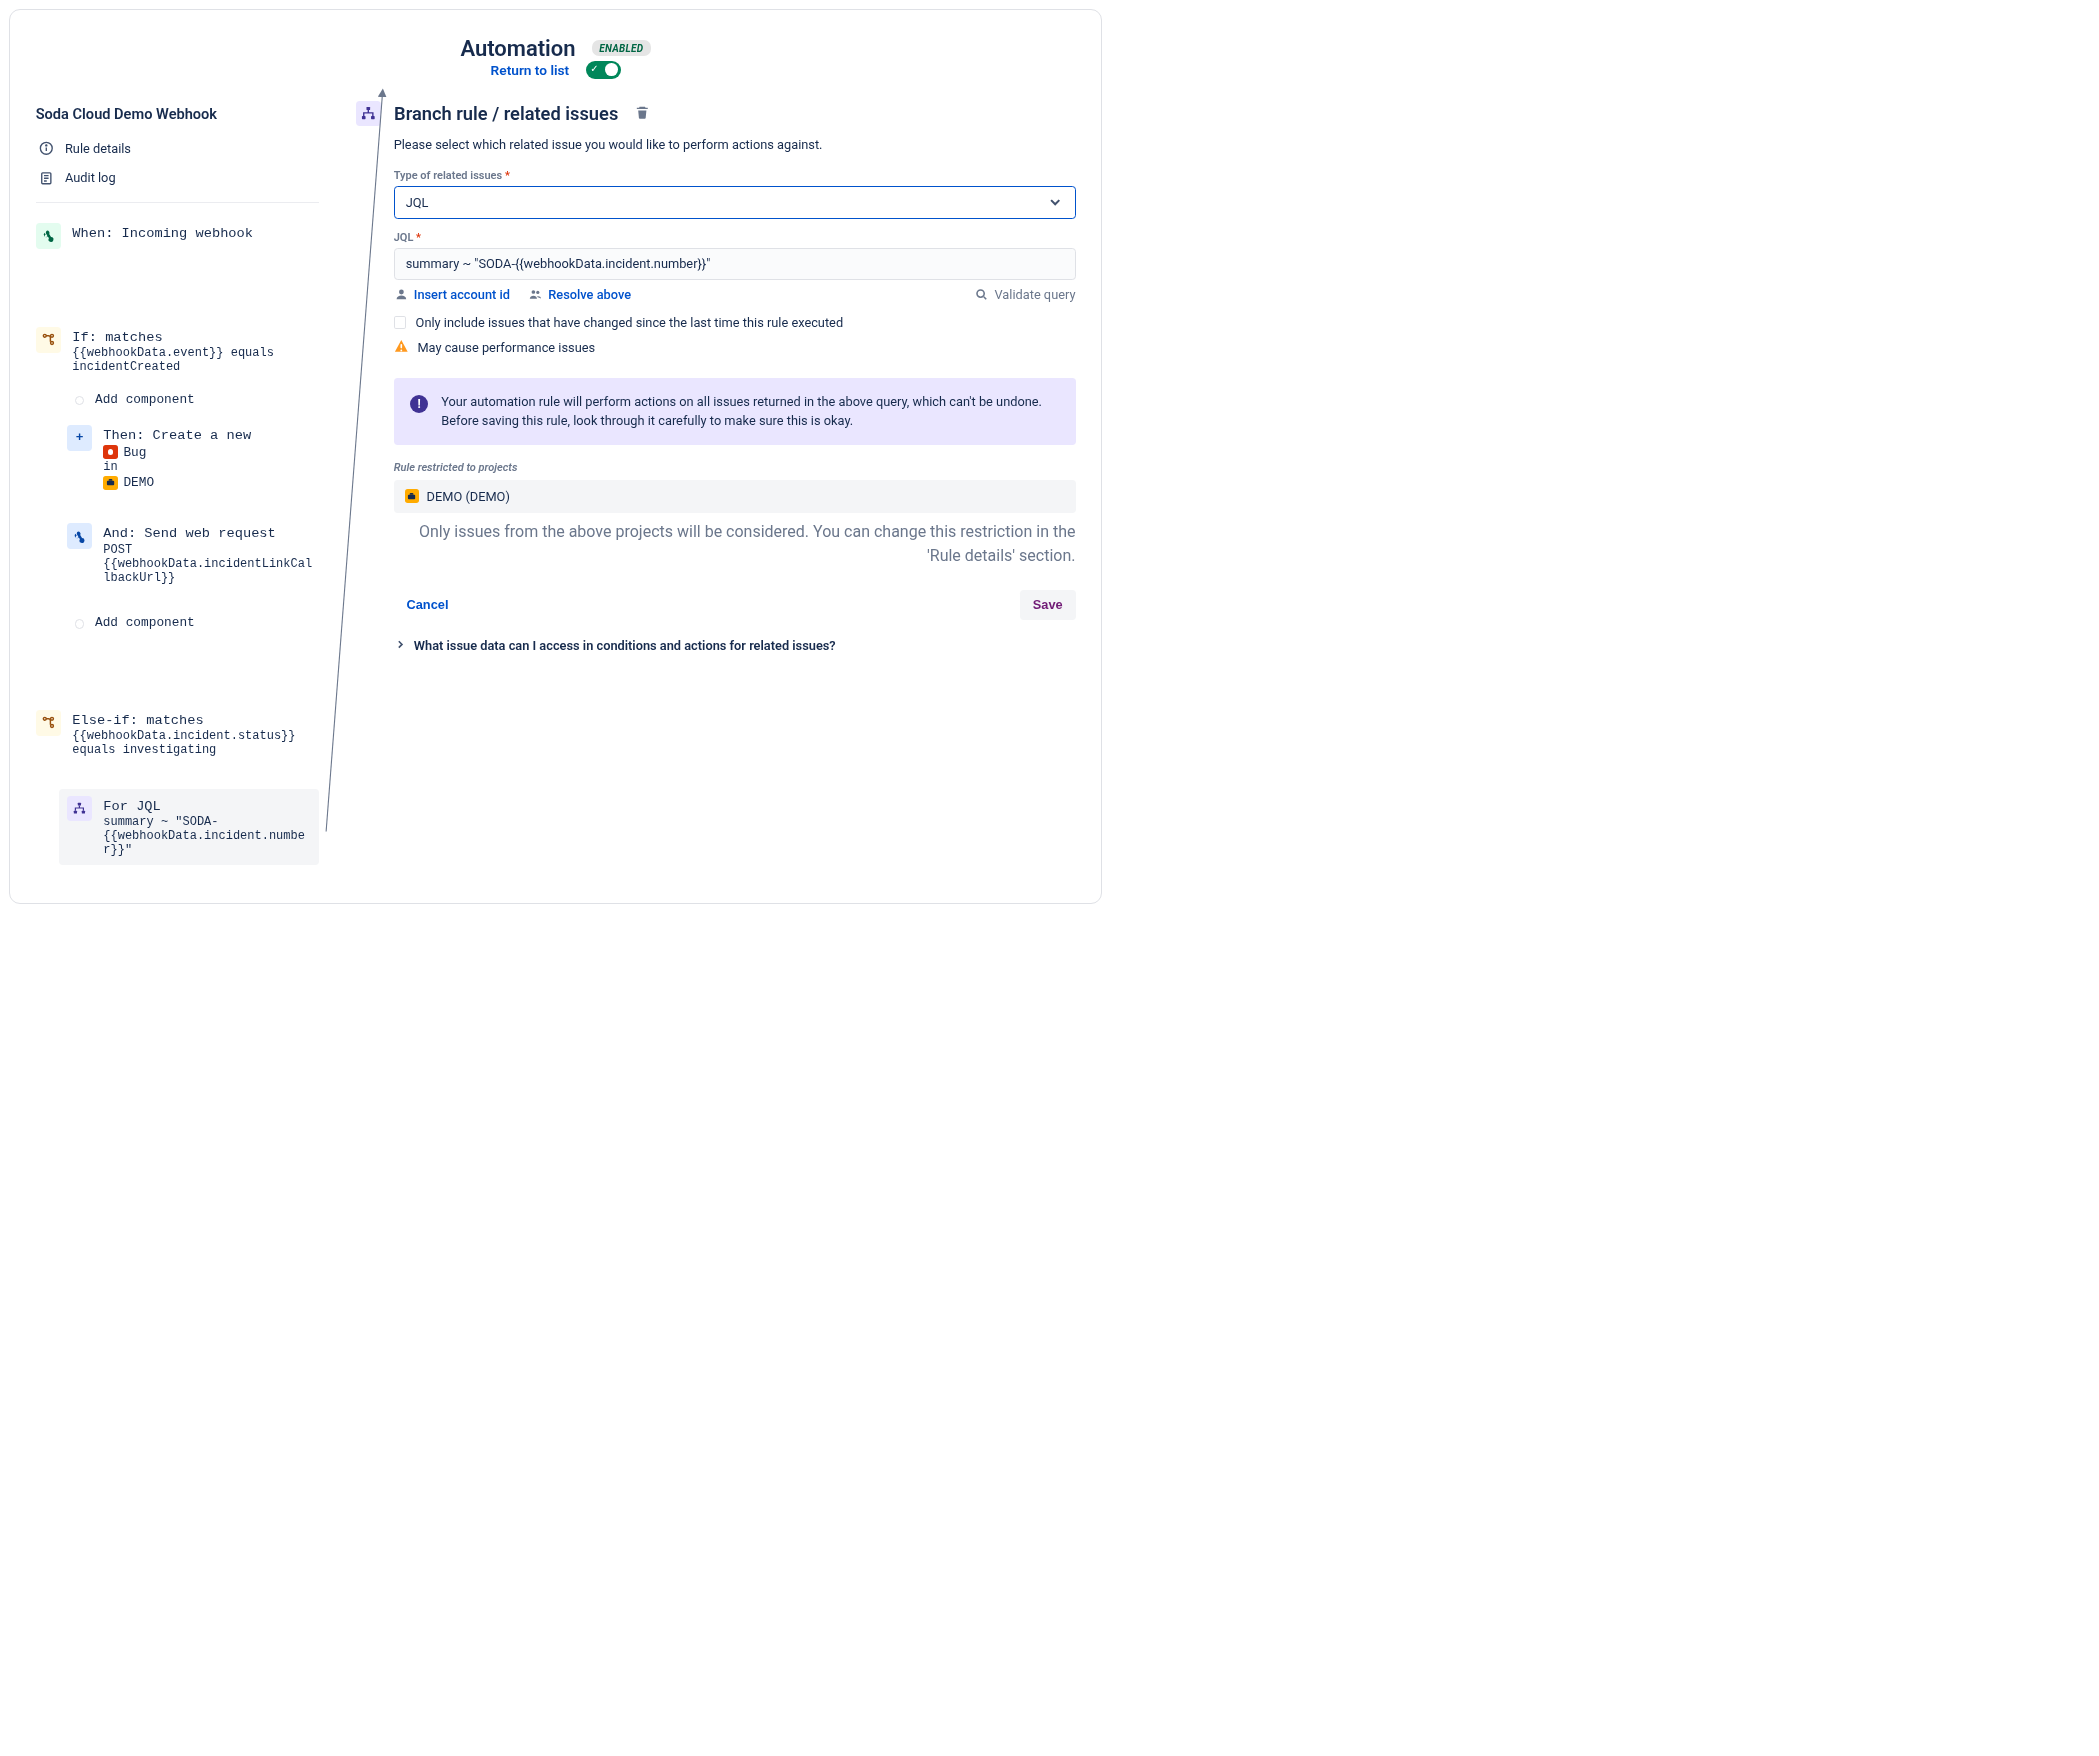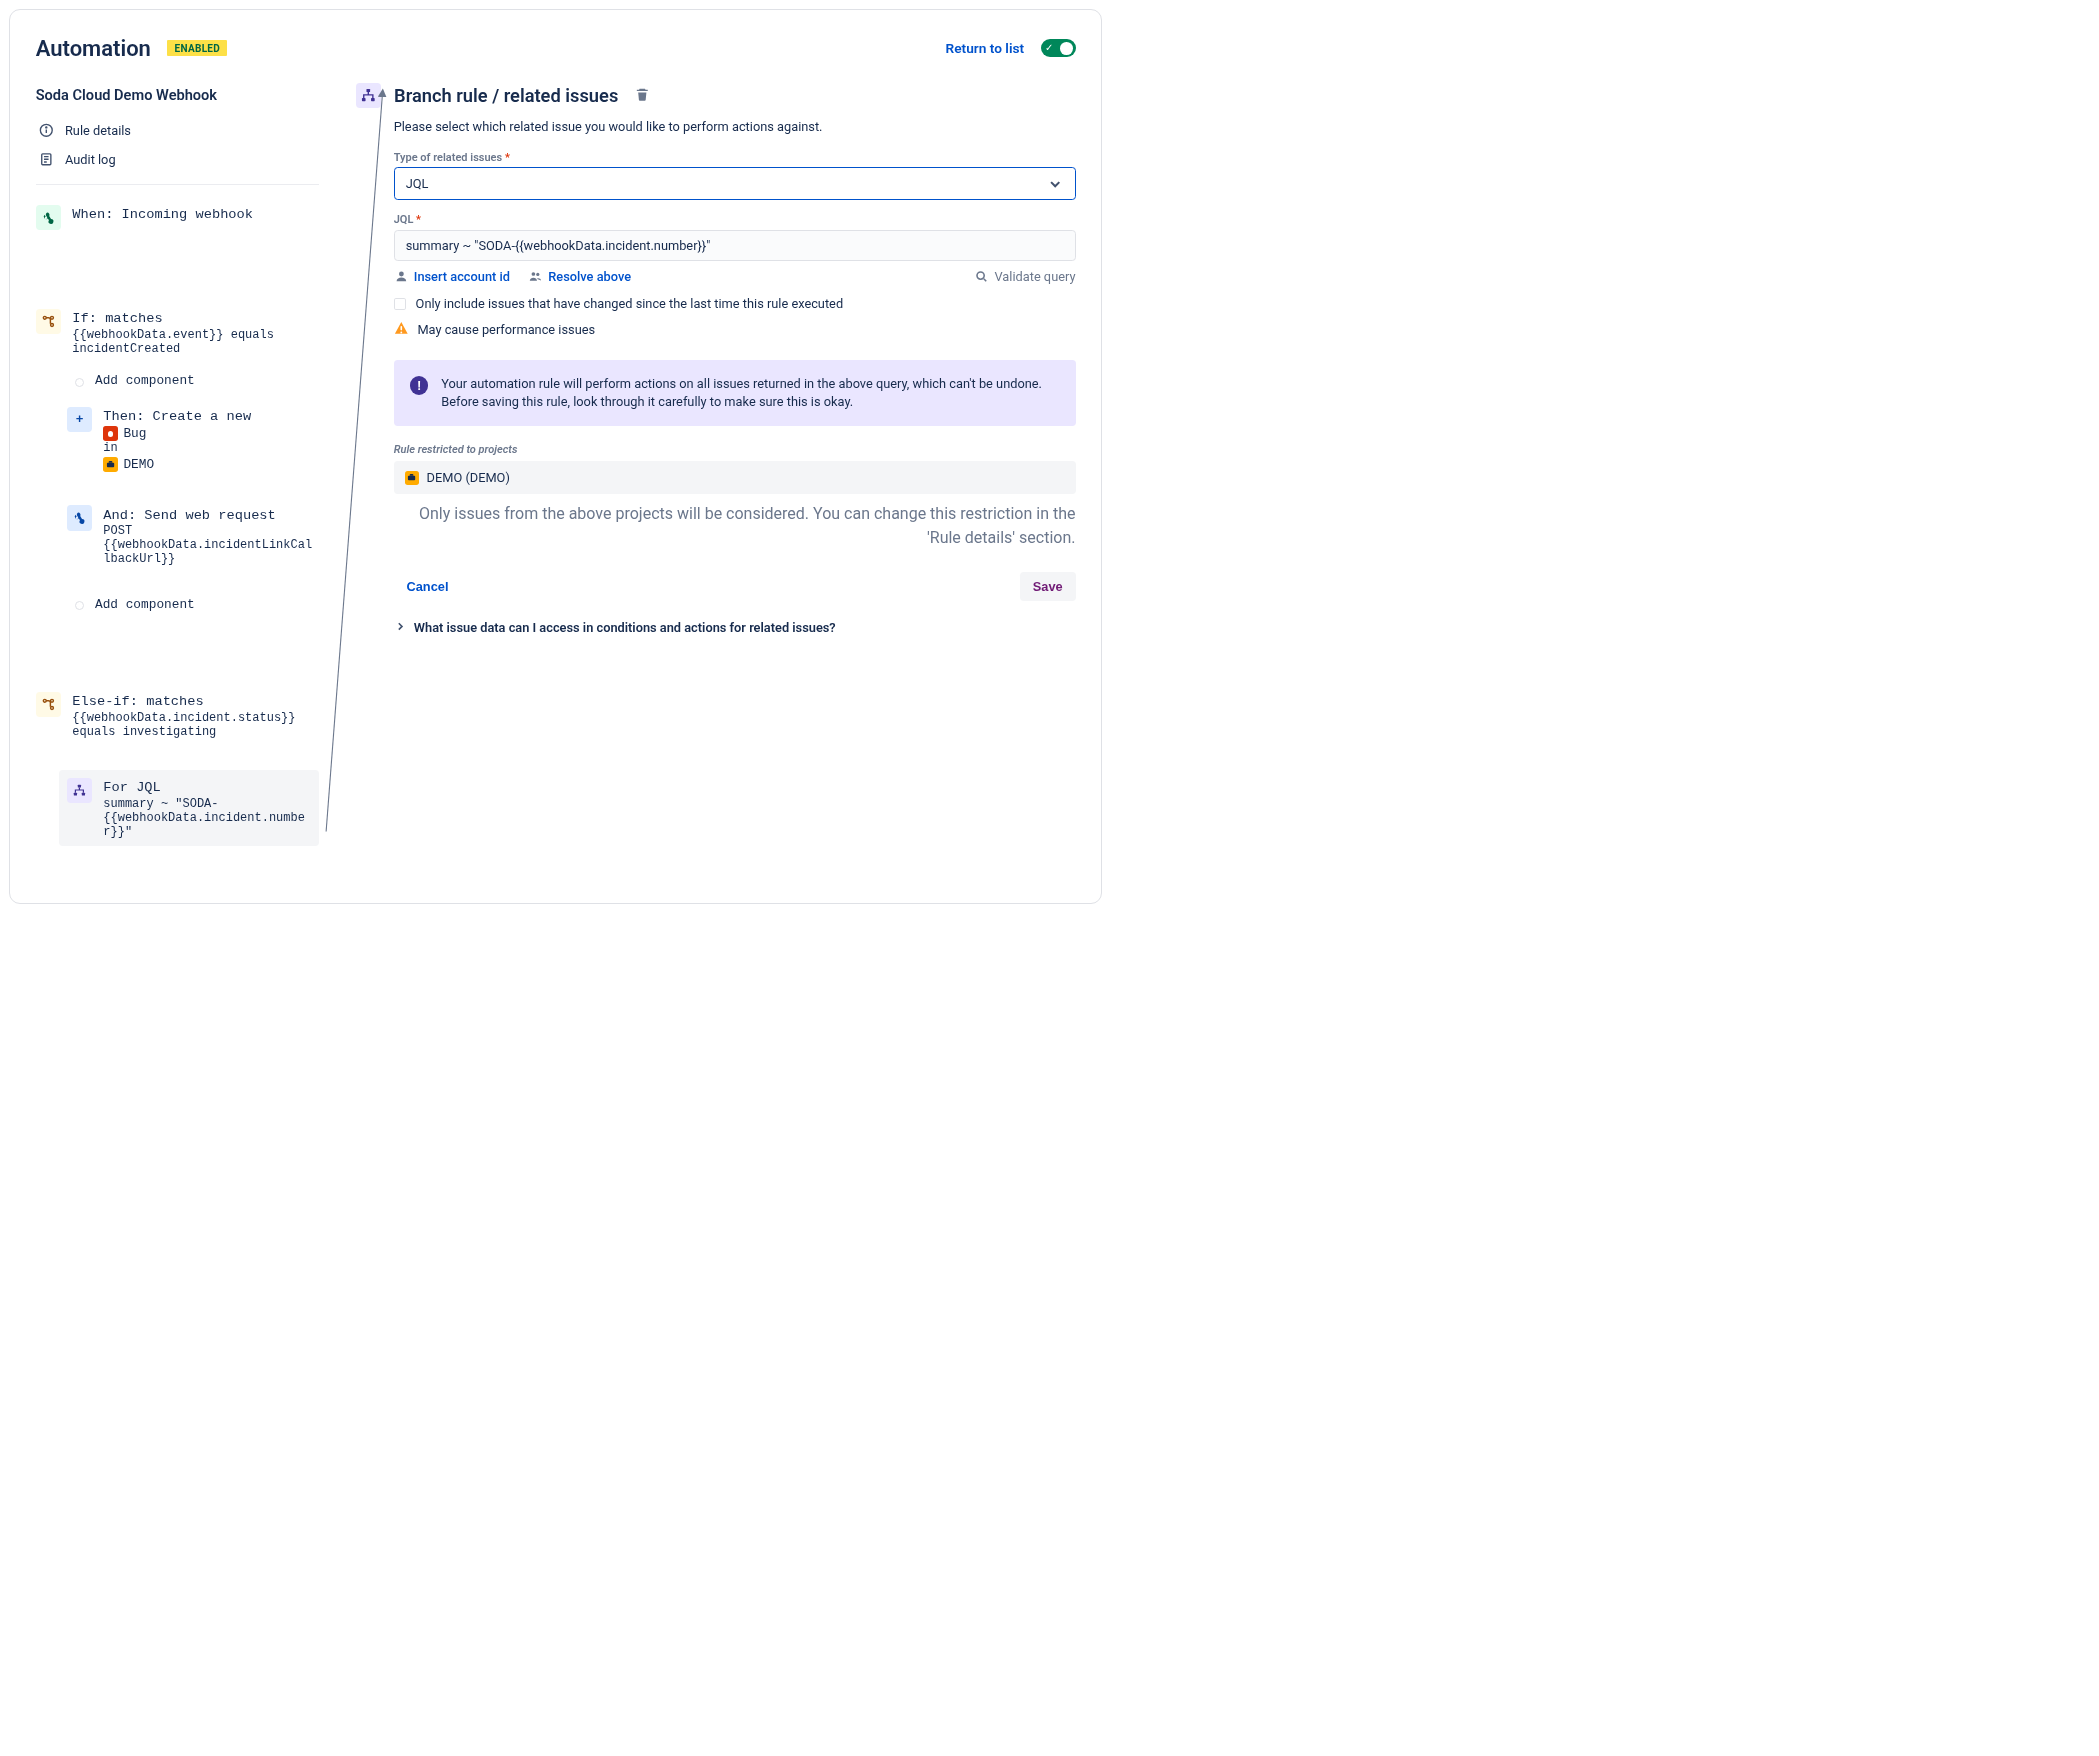--- a/index.html
+++ b/index.html
@@ -17,31 +17,33 @@
     width: 1093px;
     height: 895px;
     overflow: hidden;
     position: relative;
   }
   .header {
     display: flex;
     justify-content: space-between;
     align-items: center;
     padding-bottom: 14.6px;
+    flex-direction: column;
   }
   .header-left { display: flex; align-items: center; gap: 16.4px; }
   .header h1 { font-size: 22px; font-weight: 600; color: #172B4D; }
   .badge-enabled {
-    background: #fde047;
+    background: #e5e5e5;
     color: #006644;
     font-size: 10px;
     font-weight: 700;
     padding: 2.7px 7.3px;
-    border-radius: 1px;
+    border-radius: 7px;
     letter-spacing: 0.3px;
+    font-style: italic;
   }
   .header-right { display: flex; align-items: center; gap: 16.4px; }
   .link-primary { color: #0052CC; font-weight: 600; cursor: pointer; font-size: 13.7px;}
   .toggle {
     width: 35px; height: 18.3px; background: #00875A; border-radius: 9.1px;
     position: relative; cursor: pointer;
   }
   .toggle::after {
     content: ""; width: 12.8px; height: 12.8px; border-radius: 50%;
     background: #fff; position: absolute; top: 2.7px; right: 2.7px;

